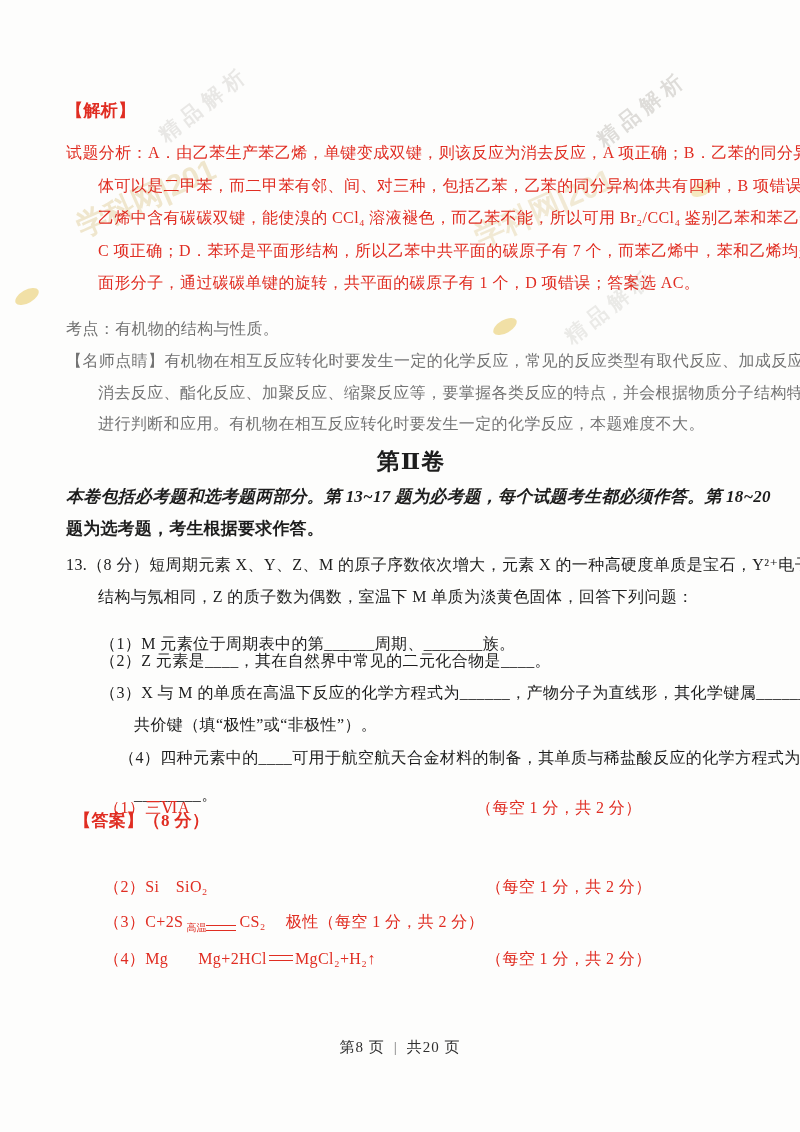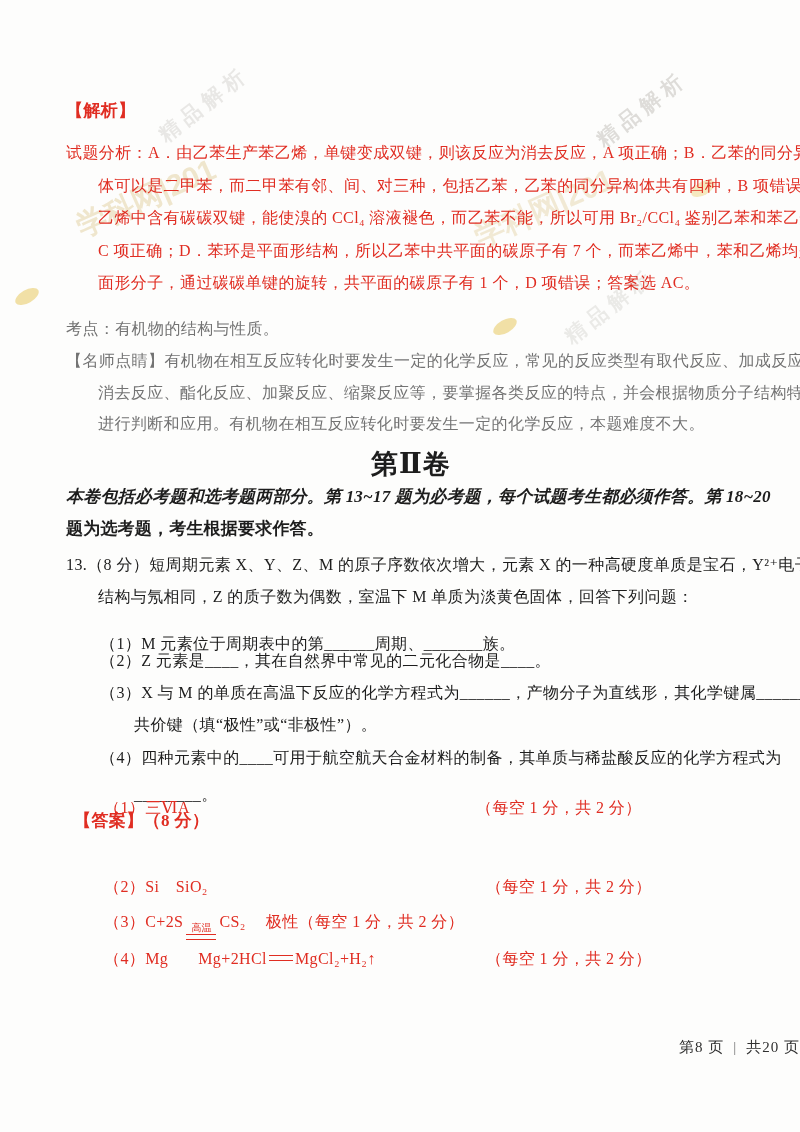--- a/index.html
+++ b/index.html
@@ -19,47 +19,47 @@
     white-space:nowrap;line-height:22px;
   }
   .red{color:#e02d22;}
   .red-soft{color:#737373;}
   .bold{font-weight:bold;}
   .ind1{left:32px;}
   .ind-part{left:34px;}
   .ind2{left:68px;}
   .title-line{
     position:absolute;left:0;width:100%;text-align:center;
-    font-size:27px;font-weight:bold;letter-spacing:1px;
+    font-size:23px;font-weight:bold;letter-spacing:1px;
   }
   .intro{font-size:17px;font-weight:bold;letter-spacing:.2px;}
   .score{position:absolute;top:0;white-space:nowrap;}
   .row{position:absolute;left:38px;width:620px;}
   
   .eq-cond{
-    display:inline-flex;flex-direction:column;align-items:center;
+    display:inline-flex;flex-direction:row;align-items:center;
     vertical-align:-4px;margin:0 3px;
   }
   .cond-text{font-size:10px;line-height:11px;letter-spacing:0;}
   .cond-line{
     width:30px;height:4px;
     border-top:1.5px solid #e02d22;border-bottom:1.5px solid #e02d22;
     margin-top:1px;
   }
   .dbl-eq{
     display:inline-block;width:24px;height:4px;
     border-top:1.5px solid #e02d22;border-bottom:1.5px solid #e02d22;
     vertical-align:3px;margin:0 2px;
   }
   .gap{display:inline-block;width:30px;}
   .gap-sm{display:inline-block;width:20px;}
   
   .footer{
     position:absolute;left:0;top:1038px;width:100%;
-    text-align:right;font-size:15px;color:#2f2f2f;letter-spacing:1px;
+    text-align:center;font-size:15px;color:#2f2f2f;letter-spacing:1px;
   }
   .footer .sep{color:#777;padding:0 9px;}
   
   .wm{
     position:absolute;white-space:nowrap;pointer-events:none;
     font-family:"Liberation Sans","DejaVu Sans",sans-serif;
   }
   .wm-brand{color:#c9a64b;font-size:30px;font-weight:bold;transform:rotate(-24deg);opacity:.26;}
   .wm-slogan{color:#8f8a80;font-size:21px;font-weight:bold;transform:rotate(-38deg);opacity:.28;letter-spacing:6px;}
   .wm-leaf{
@@ -99,21 +99,21 @@
     <div class="title-line" style="top:446px;">第Ⅱ卷</div>
     <div class="line intro" style="top:486px;font-style:italic;">本卷包括必考题和选考题两部分。第 13~17 题为必考题，每个试题考生都必须作答。第 18~20</div>
     <div class="line intro" style="top:518px;">题为选考题，考生根据要求作答。</div>
 
     <div class="line" style="top:554px;">13.（8 分）短周期元素 X、Y、Z、M 的原子序数依次增大，元素 X 的一种高硬度单质是宝石，Y²⁺电子层</div>
     <div class="line ind1" style="top:586px;">结构与氖相同，Z 的质子数为偶数，室温下 M 单质为淡黄色固体，回答下列问题：</div>
     <div class="line ind-part" style="top:633px;">（1）M 元素位于周期表中的第______周期、_______族。</div>
     <div class="line ind-part" style="top:650px;">（2）Z 元素是____，其在自然界中常见的二元化合物是____。</div>
     <div class="line ind-part" style="top:682px;">（3）X 与 M 的单质在高温下反应的化学方程式为______，产物分子为直线形，其化学键属________</div>
     <div class="line ind2" style="top:714px;">共价键（填“极性”或“非极性”）。</div>
-    <div class="line ind-part" style="top:747px;">（4）四种元素中的____可用于航空航天合金材料的制备，其单质与稀盐酸反应的化学方程式为</div>
+    <div class="line ind-part" style="top:747px;margin-left:19px;">（4）四种元素中的____可用于航空航天合金材料的制备，其单质与稀盐酸反应的化学方程式为</div>
     <div class="line ind2" style="top:784px;">________。</div>
 
     <div class="line red bold" style="top:810px;font-size:17px;margin-left:8px;">【答案】（8 分）</div>
 
     <div class="row line red" style="top:797px;">
       <span>（1）三ⅥA</span>
       <span class="score" style="left:372px;">（每空 1 分，共 2 分）</span>
     </div>
 
     <div class="row line red" style="top:876px;">

